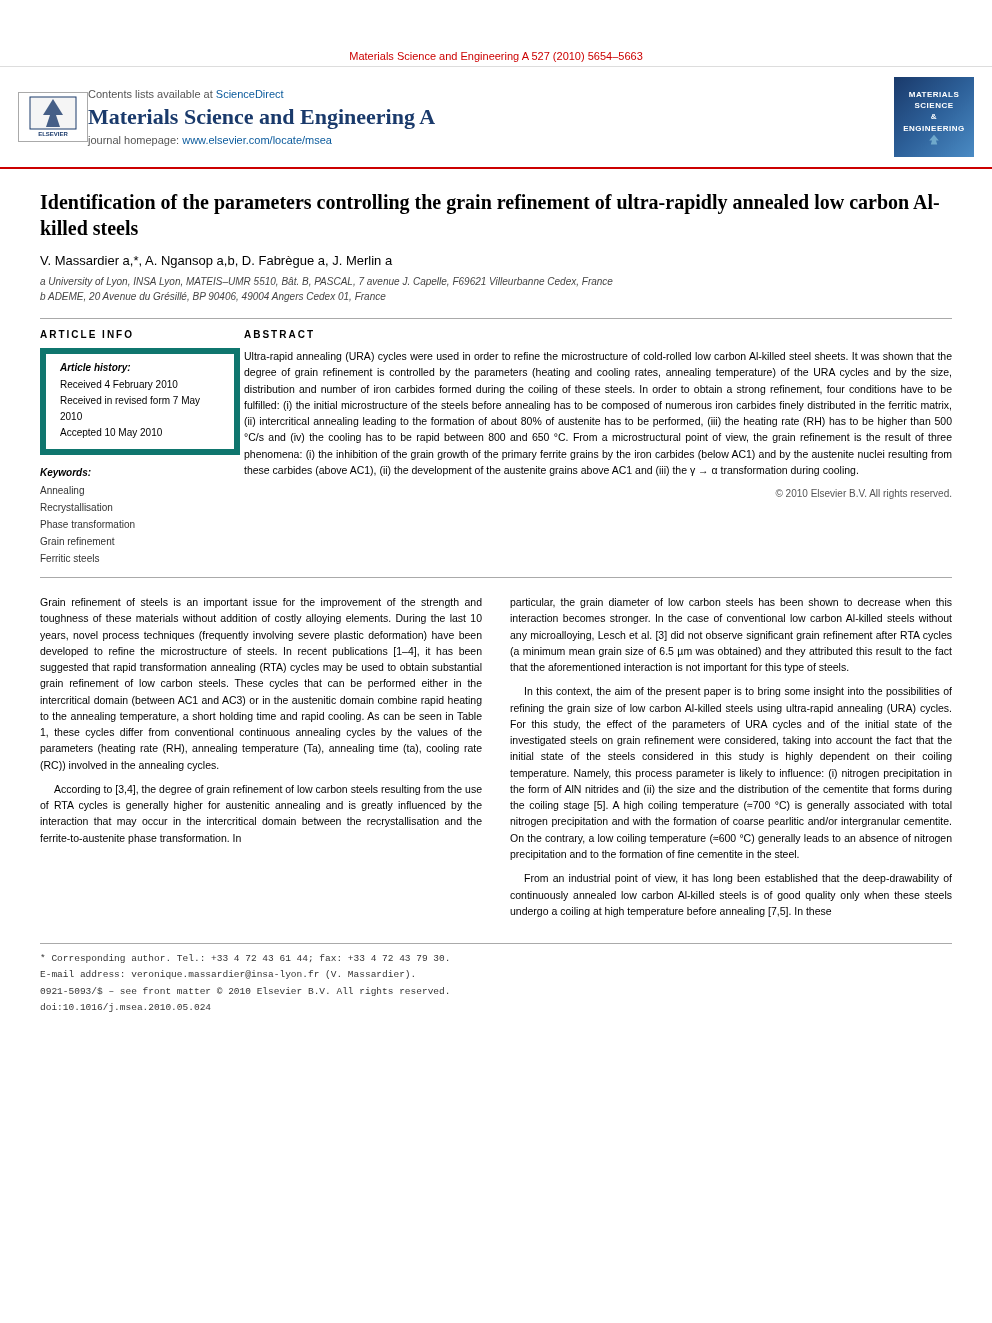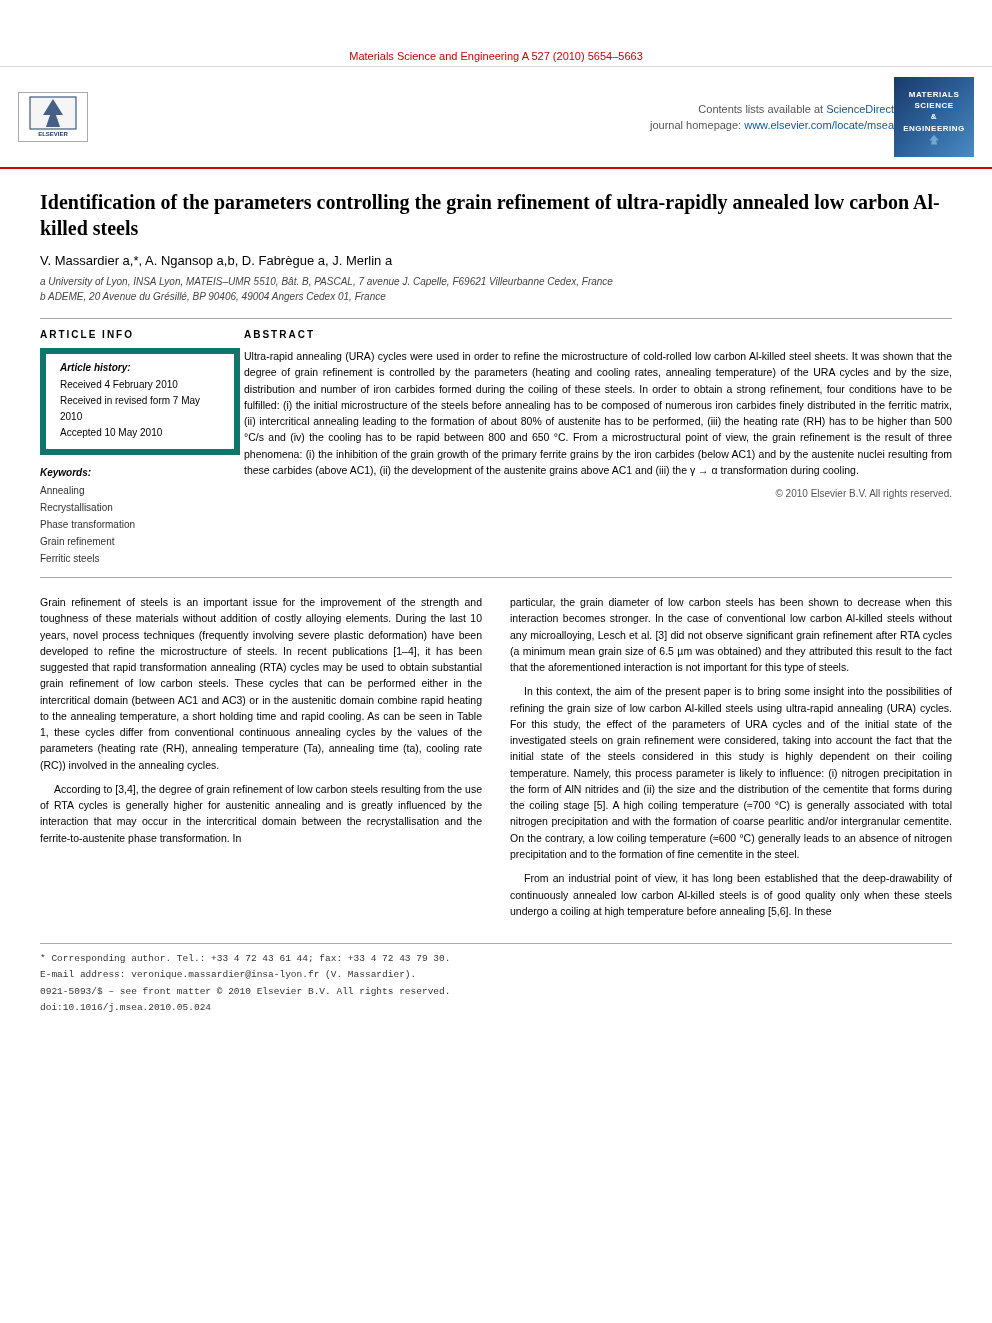--- a/index.html
+++ b/index.html
@@ -52,21 +52,21 @@
       padding: 2px;
     }
     .elsevier-logo .logo-main {
       font-size: 6px;
       color: #1a3a6b;
       text-align: center;
       line-height: 1.2;
     }
     .journal-header-center {
       flex: 1;
-      text-align: right;
+      text-align: left;
     }
     .journal-content-line {
       font-size: 11px;
       color: #555;
       margin-bottom: 4px;
     }
     .journal-content-line a {
       color: #0a5a9c;
       text-decoration: none;
     }
@@ -281,20 +281,21 @@
         <polygon points="25,4 15,20 22,20 18,32 32,32 28,20 35,20" fill="#1a3a6b" opacity="0.8"></polygon>
       </svg>
       <div class="logo-main">ELSEVIER</div>
     </div>
   </div>
   <div class="journal-header-center">
     <div class="journal-content-line">
       <span>Contents lists available at</span>
       <a>ScienceDirect</a>
     </div>
+    <div class="journal-title">Materials Science and Engineering A</div>
     <div class="journal-homepage">
       <span>journal homepage:</span>
       <a>www.elsevier.com/locate/msea</a>
     </div>
   </div>
   <div class="journal-header-right">
     <div class="brand-top">MATERIALS<br>SCIENCE<br>&amp;<br>ENGINEERING</div>
 
     <svg width="40" height="28" viewBox="0 0 40 28">
       <polygon points="20,2 8,16 15,16 12,26 28,26 25,16 32,16" fill="#7eb8d4" opacity="0.8"></polygon>
@@ -351,21 +352,21 @@
 
   <div class="body-section">
     <div class="body-two-col">
       <div class="body-col">
         <p>Grain refinement of steels is an important issue for the improvement of the strength and toughness of these materials without addition of costly alloying elements. During the last 10 years, novel process techniques (frequently involving severe plastic deformation) have been developed to refine the microstructure of steels. In recent publications [1–4], it has been suggested that rapid transformation annealing (RTA) cycles may be used to obtain substantial grain refinement of low carbon steels. These cycles that can be performed either in the intercritical domain (between AC1 and AC3) or in the austenitic domain combine rapid heating to the annealing temperature, a short holding time and rapid cooling. As can be seen in Table 1, these cycles differ from conventional continuous annealing cycles by the values of the parameters (heating rate (RH), annealing temperature (Ta), annealing time (ta), cooling rate (RC)) involved in the annealing cycles.</p>
         <p>According to [3,4], the degree of grain refinement of low carbon steels resulting from the use of RTA cycles is generally higher for austenitic annealing and is greatly influenced by the interaction that may occur in the intercritical domain between the recrystallisation and the ferrite-to-austenite phase transformation. In</p>
       </div>
       <div class="body-col">
         <p>particular, the grain diameter of low carbon steels has been shown to decrease when this interaction becomes stronger. In the case of conventional low carbon Al-killed steels without any microalloying, Lesch et al. [3] did not observe significant grain refinement after RTA cycles (a minimum mean grain size of 6.5 µm was obtained) and they attributed this result to the fact that the aforementioned interaction is not important for this type of steels.</p>
         <p>In this context, the aim of the present paper is to bring some insight into the possibilities of refining the grain size of low carbon Al-killed steels using ultra-rapid annealing (URA) cycles. For this study, the effect of the parameters of URA cycles and of the initial state of the investigated steels on grain refinement were considered, taking into account the fact that the initial state of the steels considered in this study is highly dependent on their coiling temperature. Namely, this process parameter is likely to influence: (i) nitrogen precipitation in the form of AlN nitrides and (ii) the size and the distribution of the cementite that forms during the coiling stage [5]. A high coiling temperature (≈700 °C) is generally associated with total nitrogen precipitation and with the formation of coarse pearlitic and/or intergranular cementite. On the contrary, a low coiling temperature (≈600 °C) generally leads to an absence of nitrogen precipitation and to the formation of fine cementite in the steel.</p>
-        <p>From an industrial point of view, it has long been established that the deep-drawability of continuously annealed low carbon Al-killed steels is of good quality only when these steels undergo a coiling at high temperature before annealing [5,6]. In these</p>
+        <p>From an industrial point of view, it has long been established that the deep-drawability of continuously annealed low carbon Al-killed steels is of good quality only when these steels undergo a coiling at high temperature before annealing [7,5]. In these</p>
       </div>
     </div>
   </div>
 
   <div class="footnote-area">
     <div class="fn-line">* Corresponding author. Tel.: +33 4 72 43 61 44; fax: +33 4 72 43 79 30.</div>
     <div class="fn-line">E-mail address: veronique.massardier@insa-lyon.fr (V. Massardier).</div>
     <div class="fn-line">0921-5093/$ – see front matter © 2010 Elsevier B.V. All rights reserved.</div>
     <div class="fn-line">doi:10.1016/j.msea.2010.05.024</div>
   </div>

